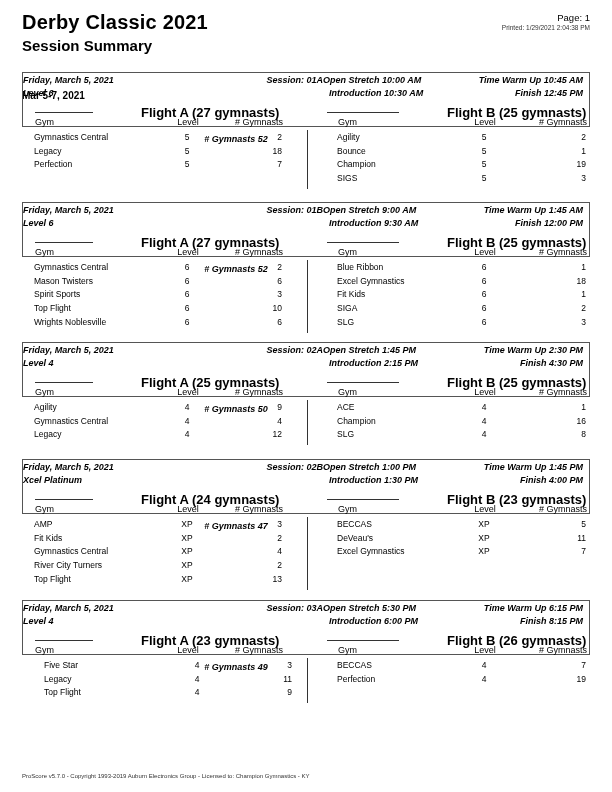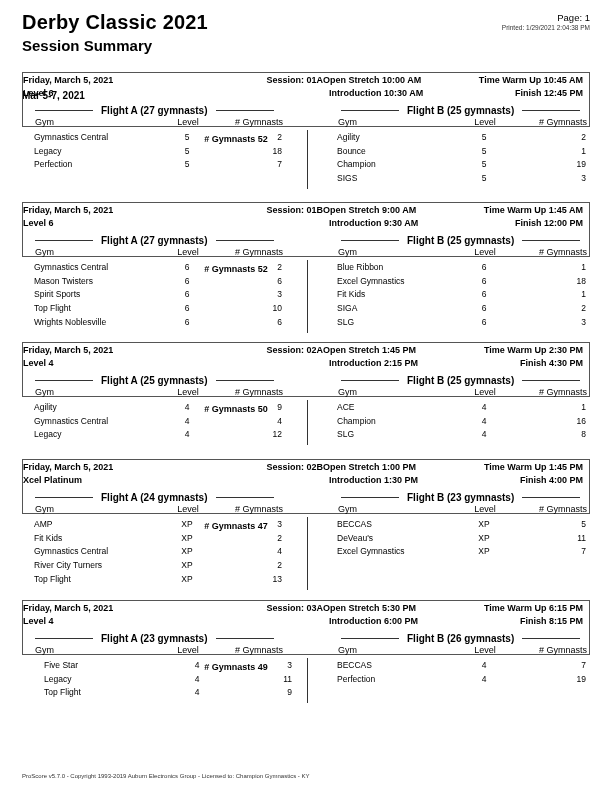--- a/index.html
+++ b/index.html
@@ -6,31 +6,31 @@
   body { width:612px; height:792px; position:relative; font-family:"Liberation Sans", sans-serif; color:#000; overflow:hidden; }
   .title { position:absolute; left:22px; top:11px; font-size:20px; font-weight:bold; letter-spacing:0.2px; }
   .subtitle { position:absolute; left:22px; top:37px; font-size:15px; font-weight:bold; }
   .daterange { position:absolute; left:22px; top:56px; font-size:10px; font-weight:bold;margin-top:34px; }
   .page-no { position:absolute; right:22px; top:12px; font-size:9.5px; }
   .printed { position:absolute; right:22px; top:24px; font-size:6.5px; color:#333; }
   .footer { position:absolute; left:22px; top:773px; font-size:6px; color:#333; }
 
   .session { position:absolute; left:22px; width:568px; }
   .sess-head { border:1px solid #555; border-right:1px solid #555; height:55px; position:relative; box-sizing:border-box; }
-  .sess-head .l1, .sess-head .l2 { position:absolute; font-size:9px; font-weight:bold; white-space:nowrap; }
+  .sess-head .l1, .sess-head .l2 { position:absolute; font-size:9px; font-weight:bold; white-space:nowrap;font-style:italic; }
   .date { left:0; top:2px; }
   .level { left:0; top:15px; }
   .sess { left:200px; top:2px; width:64px; text-align:right;margin-left:36px; }
   .ngym { left:170px; top:15px; width:86px; text-align:center;margin-top:46px; }
   .ostretch { left:300px; top:2px; width:120px; }
   .intro { left:306px; top:15px; width:120px; }
   .warm { right:6px; top:2px; text-align:right; }
   .finish { right:6px; top:15px; text-align:right; }
 
-  .flight-title { position:absolute; top:32px; font-size:10px; font-weight:bold; white-space:nowrap; display:flex; align-items:center; }
+  .flight-title { position:absolute; top:32px; font-size:13px; font-weight:bold; white-space:nowrap; display:flex; align-items:center;gap:40px; }
   .flight-title .rule { width:58px; border-top:1px solid #333; }
   .flight-title .txt { padding:0 8px; }
   .fa { left:12px; }
   .fb { left:318px; }
   .colhdr { position:absolute; top:44px; font-size:9px; font-weight:normal; }
   .rows { position:absolute; font-size:8.5px; }
   .row { height:13.7px; position:relative; }
   .row span { position:absolute; white-space:nowrap; }
   .divider { position:absolute; left:285px; border-left:1px solid #333; }
   .cg { left:12px; }

